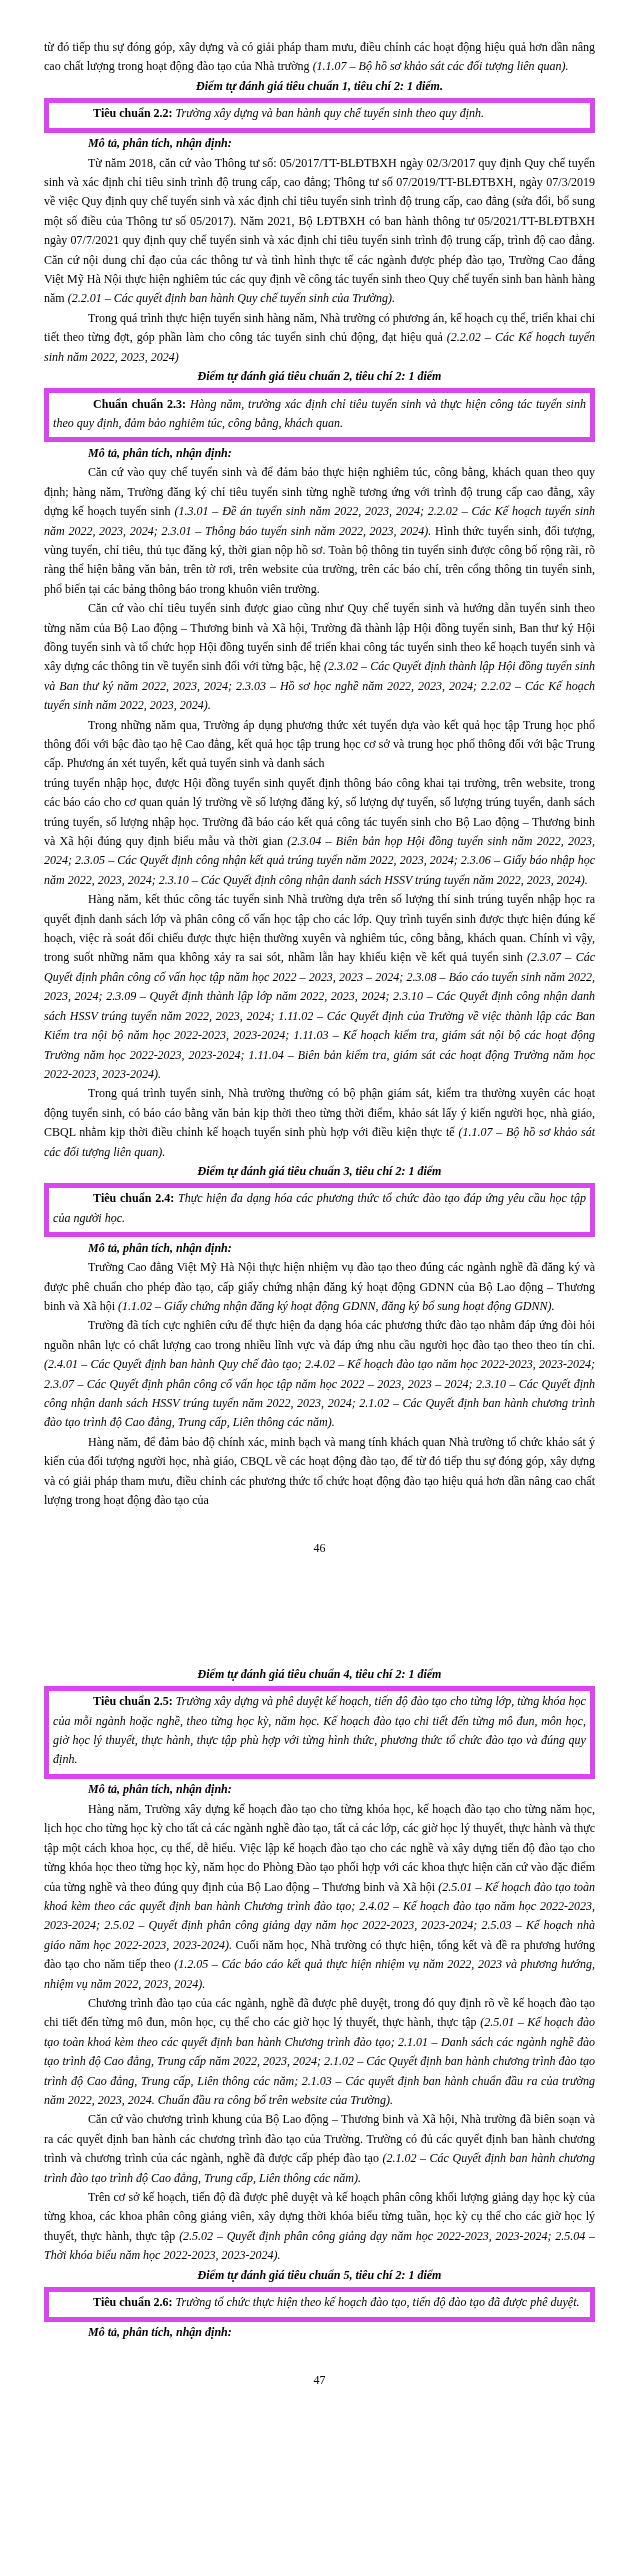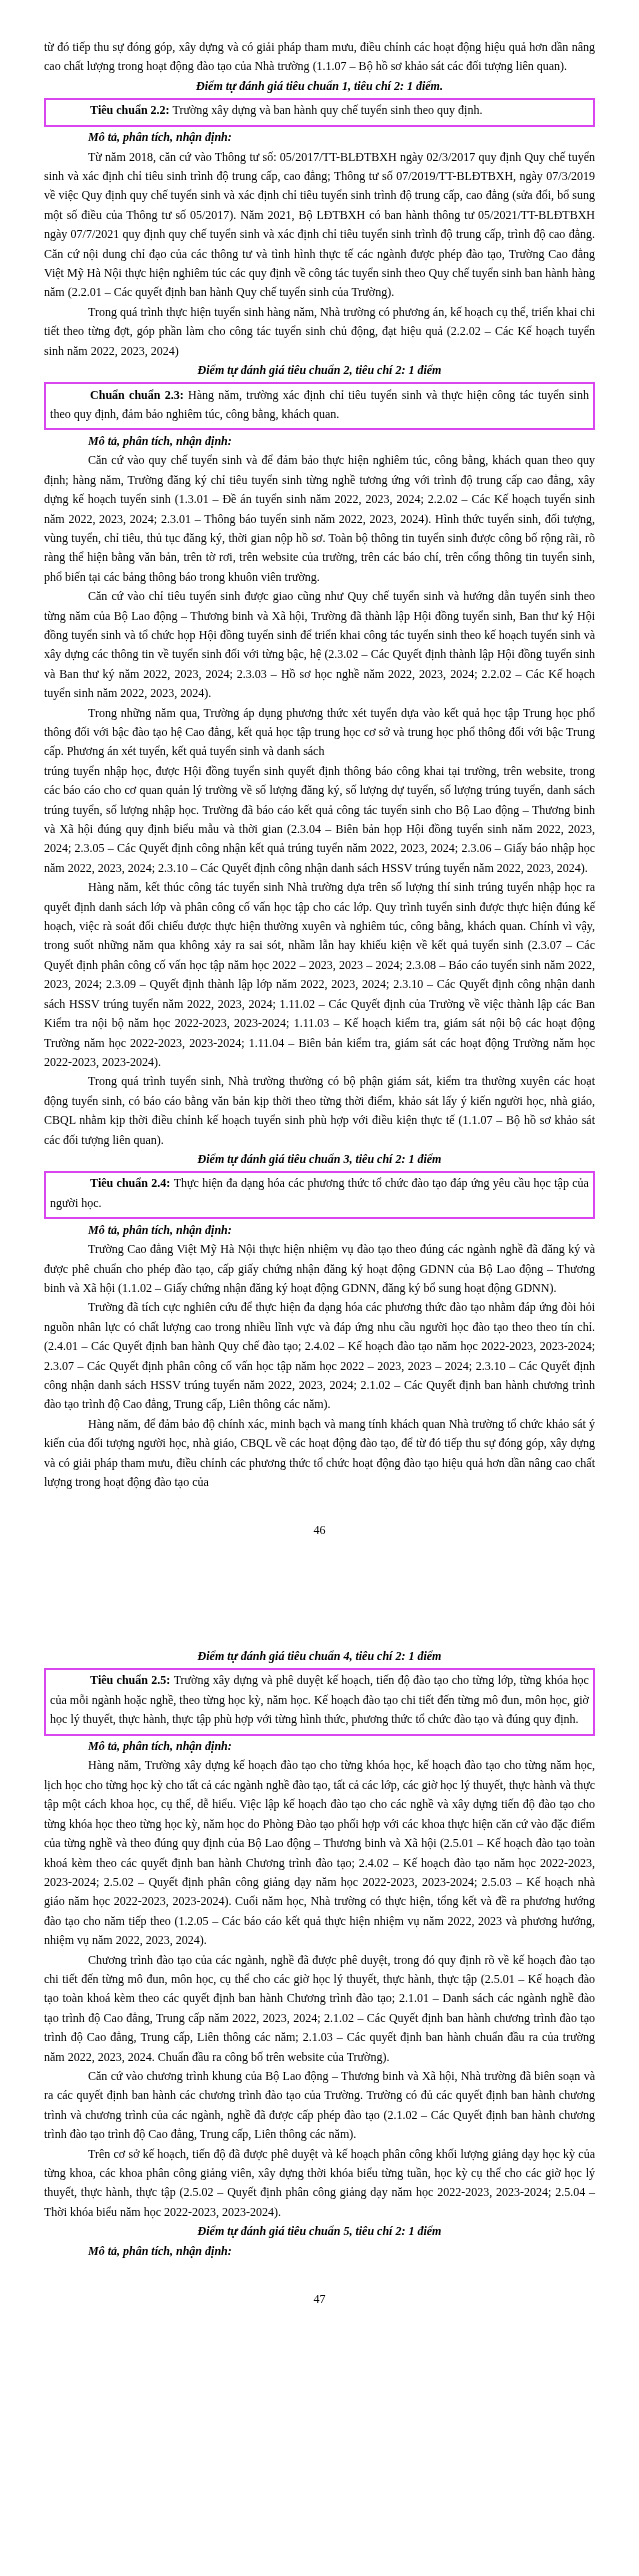--- a/index.html
+++ b/index.html
@@ -23,26 +23,26 @@
   .label { font-weight: bold; font-style: italic; }
   .score {
     margin: 0;
     font-size: 12px;
     line-height: 19.4px;
     text-align: center;
     font-weight: bold;
     font-style: italic;
   }
   .criterion {
-    border: 2px solid #d946ef;
+    border: 5px solid #d946ef;
     margin: 1.5px 0;
     padding: 1.5px 4.1px 4.1px 4.1px;
   }
   .criterion .para { text-indent: 40px; }
-  .it { }
+  .it { font-style: italic; }
   .bd { font-weight: bold; font-style: normal; }
   .bi { font-weight: bold; font-style: italic; margin-top: 36px; }
   .pagenum {
     font-size: 12px;
     line-height: 19.4px;
     text-align: center;
     margin: 29px 0 106px 0;
   }
   .page:last-child .pagenum { margin-bottom: 40px; }
 </style>
@@ -86,17 +86,20 @@
       <p class="score"><span class="bi">Điểm tự đánh giá tiêu chuẩn 4, tiêu chí 2: 1 điểm</span></p>
       <div class="criterion">
         <p class="para"><span class="bd">Tiêu chuẩn 2.5: </span><span class="it">Trường xây dựng và phê duyệt kế hoạch, tiến độ đào tạo cho từng lớp, từng khóa học của mỗi ngành hoặc nghề, theo từng học kỳ, năm học. Kế hoạch đào tạo chi tiết đến từng mô đun, môn học, giờ học lý thuyết, thực hành, thực tập phù hợp với từng hình thức, phương thức tổ chức đào tạo và đúng quy định.</span></p>
       </div>
       <p class="para indent label"><span class="bi">Mô tả, phân tích, nhận định:</span></p>
       <p class="para indent"><span>Hàng năm, Trường xây dựng kế hoạch đào tạo cho từng khóa học, kế hoạch đào tạo cho từng năm học, lịch học cho từng học kỳ cho tất cả các ngành nghề đào tạo, tất cả các lớp, các giờ học lý thuyết, thực hành và thực tập một cách khoa học, cụ thể, dễ hiểu. Việc lập kế hoạch đào tạo cho các nghề và xây dựng tiến độ đào tạo cho từng khóa học theo từng học kỳ, năm học do Phòng Đào tạo phối hợp với các khoa thực hiện căn cứ vào đặc điểm của từng nghề và theo đúng quy định của Bộ Lao động – Thương binh và Xã hội </span><span class="it">(2.5.01 – Kế hoạch đào tạo toàn khoá kèm theo các quyết định ban hành Chương trình đào tạo; 2.4.02 – Kế hoạch đào tạo năm học 2022-2023, 2023-2024; 2.5.02 – Quyết định phân công giảng dạy năm học 2022-2023, 2023-2024; 2.5.03 – Kế hoạch nhà giáo năm học 2022-2023, 2023-2024).</span><span> Cuối năm học, Nhà trường có thực hiện, tổng kết và đề ra phương hướng đào tạo cho năm tiếp theo </span><span class="it">(1.2.05 – Các báo cáo kết quả thực hiện nhiệm vụ năm 2022, 2023 và phương hướng, nhiệm vụ năm 2022, 2023, 2024).</span></p>
       <p class="para indent"><span>Chương trình đào tạo của các ngành, nghề đã được phê duyệt, trong đó quy định rõ về kế hoạch đào tạo chi tiết đến từng mô đun, môn học, cụ thể cho các giờ học lý thuyết, thực hành, thực tập </span><span class="it">(2.5.01 – Kế hoạch đào tạo toàn khoá kèm theo các quyết định ban hành Chương trình đào tạo; 2.1.01 – Danh sách các ngành nghề đào tạo trình độ Cao đẳng, Trung cấp năm 2022, 2023, 2024; 2.1.02 – Các Quyết định ban hành chương trình đào tạo trình độ Cao đẳng, Trung cấp, Liên thông các năm; 2.1.03 – Các quyết định ban hành chuẩn đầu ra của trường năm 2022, 2023, 2024. Chuẩn đầu ra công bố trên website của Trường).</span></p>
       <p class="para indent"><span>Căn cứ vào chương trình khung của Bộ Lao động – Thương binh và Xã hội, Nhà trường đã biên soạn và ra các quyết định ban hành các chương trình đào tạo của Trường. Trường có đủ các quyết định ban hành chương trình và chương trình của các ngành, nghề đã được cấp phép đào tạo </span><span class="it">(2.1.02 – Các Quyết định ban hành chương trình đào tạo trình độ Cao đẳng, Trung cấp, Liên thông các năm).</span></p>
       <p class="para indent"><span>Trên cơ sở kế hoạch, tiến độ đã được phê duyệt và kế hoạch phân công khối lượng giảng dạy học kỳ của từng khoa, các khoa phân công giảng viên, xây dựng thời khóa biểu từng tuần, học kỳ cụ thể cho các giờ học lý thuyết, thực hành, thực tập </span><span class="it">(2.5.02 – Quyết định phân công giảng dạy năm học 2022-2023, 2023-2024; 2.5.04 – Thời khóa biểu năm học 2022-2023, 2023-2024).</span></p>
       <p class="score"><span class="bi">Điểm tự đánh giá tiêu chuẩn 5, tiêu chí 2: 1 điểm</span></p>
+      <div class="criterion">
+        <p class="para"><span class="bd">Tiêu chuẩn 2.6: </span><span class="it">Trường tổ chức thực hiện theo kế hoạch đào tạo, tiến độ đào tạo đã được phê duyệt.</span></p>
+      </div>
       <p class="para indent label"><span class="bi">Mô tả, phân tích, nhận định:</span></p>
       <div class="pagenum">47</div>
     </section>
   </main>
 
 
 </body></html>

